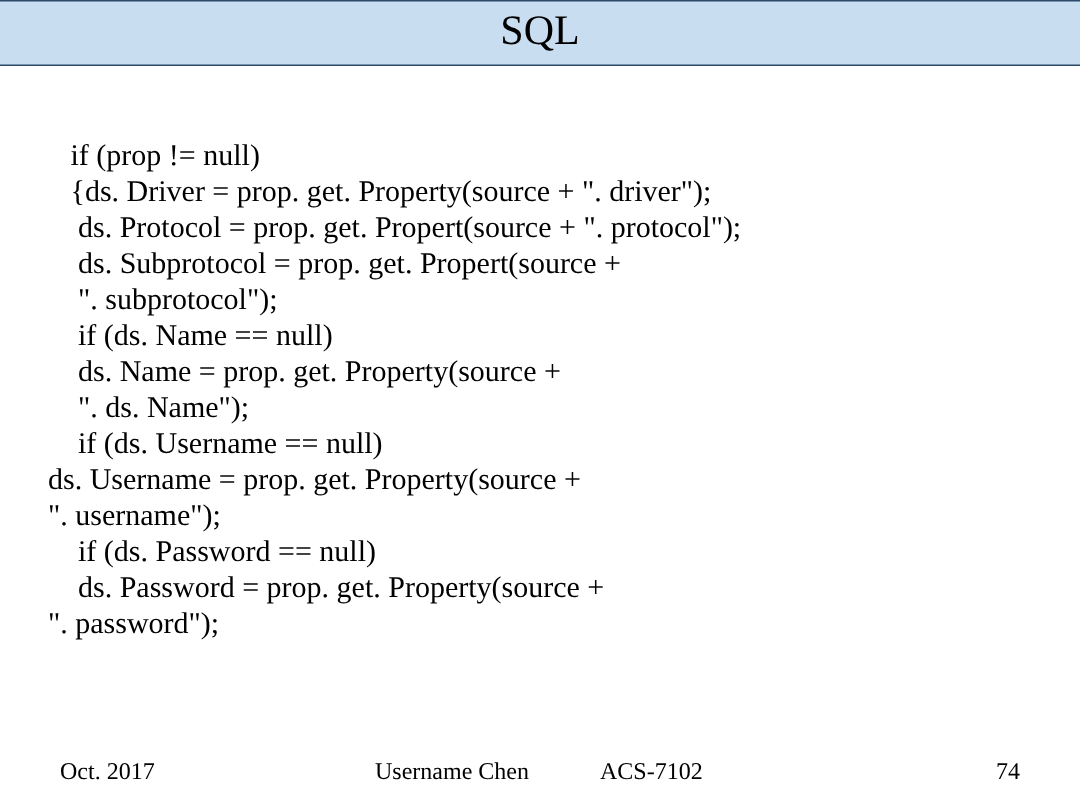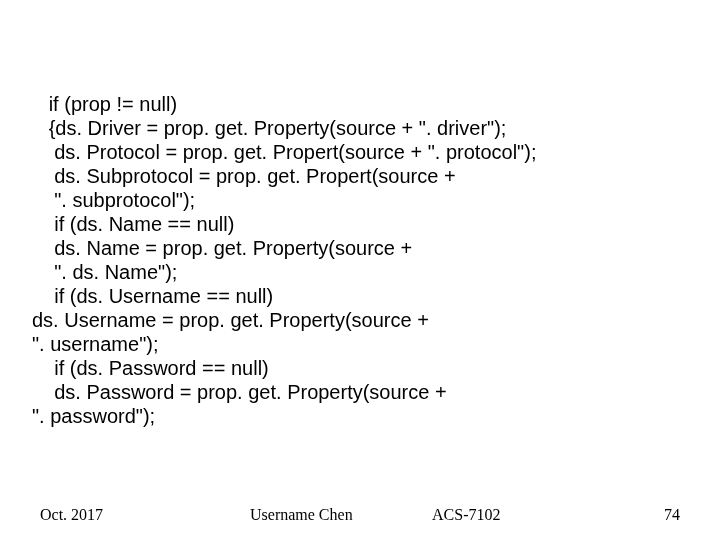--- a/index.html
+++ b/index.html
@@ -28,21 +28,21 @@
   }
   .title-bar span {
     font-size: 28px;
     color: #000;
   }
   .code-block {
     position: absolute;
     top: 92px;
     left: 32px;
     right: 32px;
-    font-family: Liberation Sans, sans-serif;
+    font-family: Liberation Serif, serif;
     font-size: 20px;
     line-height: 1.2;
     white-space: pre;
     color: #000;
   }
   .footer {
     position: absolute;
     bottom: 16px;
     left: 0;
     width: 100%;
@@ -57,34 +57,36 @@
   }
   .footer .author {
     position: absolute;
     left: 250px;
     bottom: 0;
   }
   .footer .course {
     position: absolute;
     left: 400px;
     bottom: 0;
-    margin-left: 32px;
   }
   .footer .page {
     position: absolute;
     right: 40px;
     bottom: 0;
     margin-top: 34px;
   }
 </style>
 </head>
 <body>
 
 <div class="slide">
 
+  <div class="title-bar">
+    <span>SQL</span>
+  </div>
 
   <div class="code-block">   if (prop != null)
    {ds. Driver = prop. get. Property(source + ". driver");
     ds. Protocol = prop. get. Propert(source + ". protocol");
     ds. Subprotocol = prop. get. Propert(source +
     ". subprotocol");
     if (ds. Name == null)
     ds. Name = prop. get. Property(source +
     ". ds. Name");
     if (ds. Username == null)

